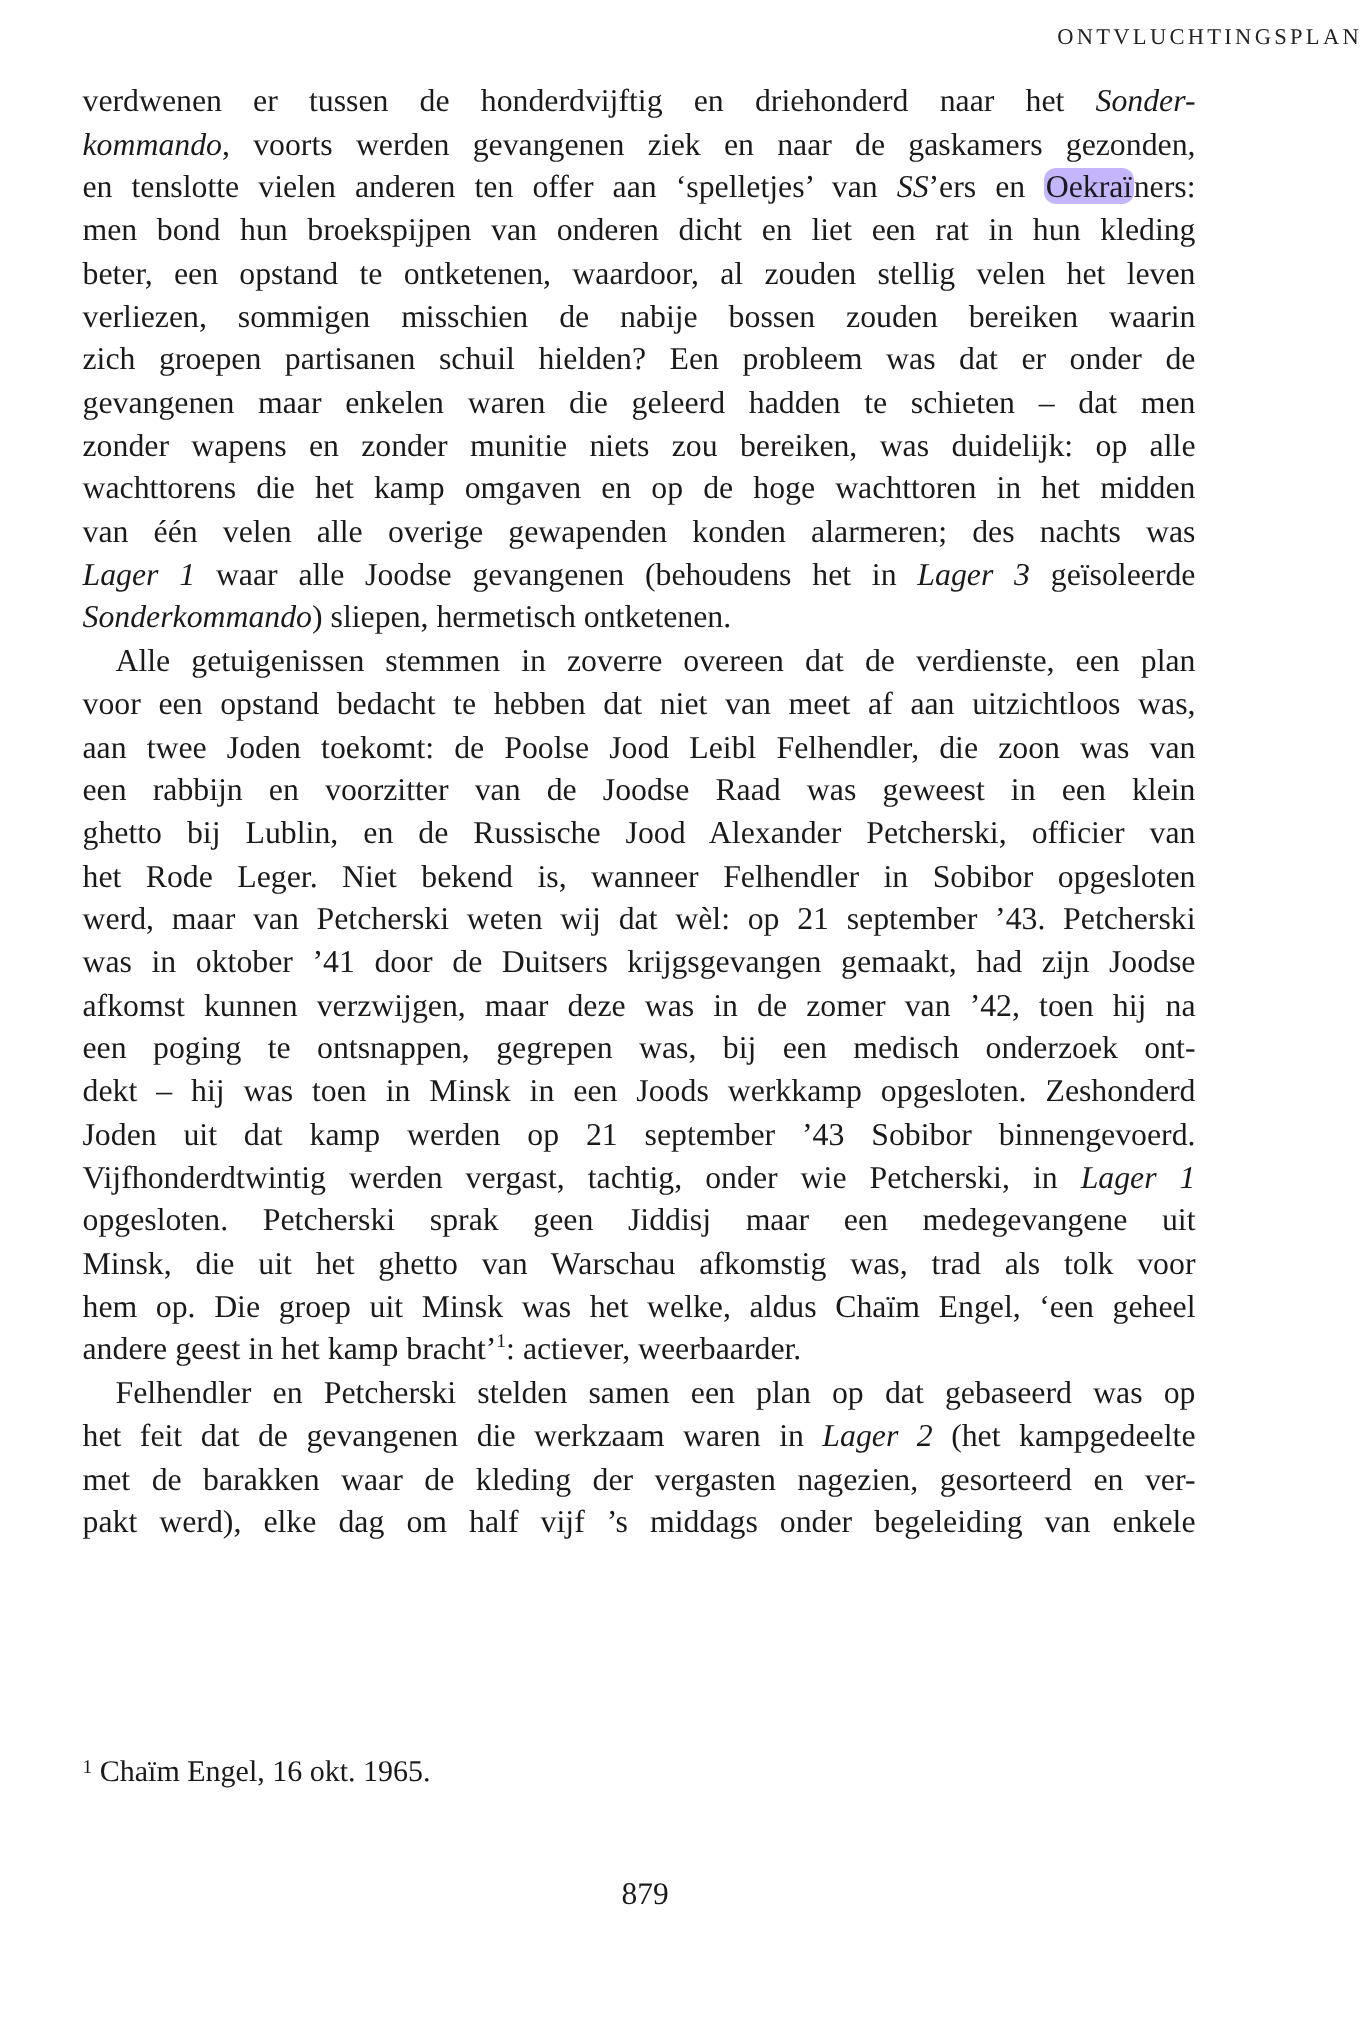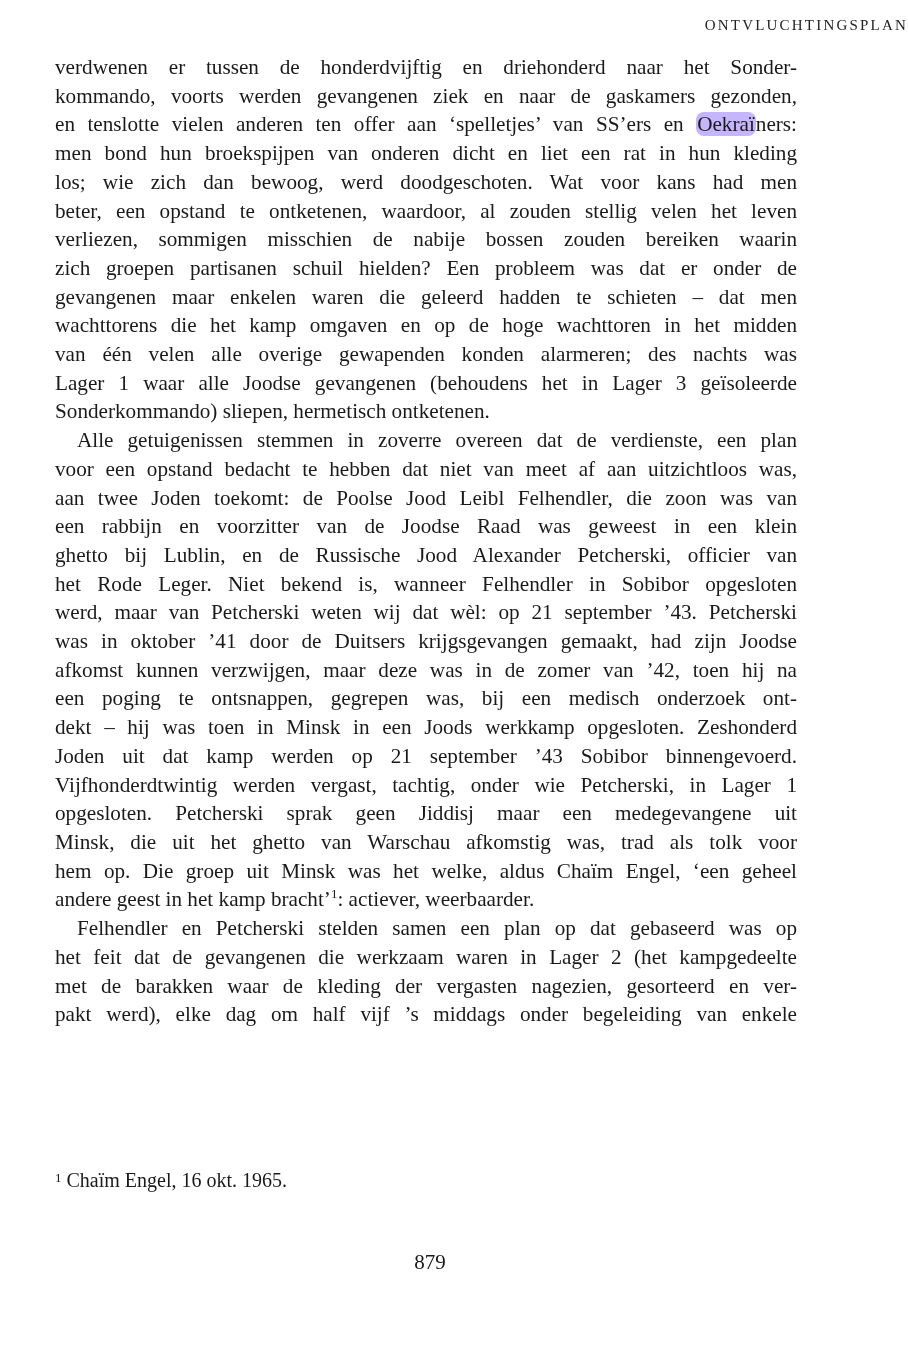--- a/index.html
+++ b/index.html
@@ -40,21 +40,21 @@
     text-align-last: justify;
     white-space: nowrap;
     overflow: visible;
   }
   .line.last {
     text-align-last: left;
   }
   .line.indent {
     padding-left: 22px;
   }
-  .it { }
+  .it { font-style: italic; }
   .hl {
     background: #d5e5cf;
     border-radius: 8px;
     padding: 0 1px;
   }
   .sup {
     font-size: 13px;
     vertical-align: 8px;
     line-height: 0;
   }
@@ -84,25 +84,25 @@
 </head>
 <body>
 
 <div class="running-head">ONTVLUCHTINGSPLAN</div>
 
 <div class="body-text" id="body-text">
     <span class="line"><span class="">verdwenen er tussen de honderdvijftig en driehonderd naar het </span><span class="it">Sonder-</span></span>
     <span class="line"><span class="it">kommando</span><span class="">, voorts werden gevangenen ziek en naar de gaskamers gezonden,</span></span>
     <span class="line"><span class="">en tenslotte vielen anderen ten offer aan ‘spelletjes’ van </span><span class="it">SS</span><span class="">’ers en </span><span class="hl" style="background: #c4b5fd;">Oekraï</span><span class="">ners:</span></span>
     <span class="line"><span class="">men bond hun broekspijpen van onderen dicht en liet een rat in hun kleding</span></span>
-    <span class="line"><span class="">los; wie zich dan bewoog, werd doodgeschoten. Wat voor kans had men</span></span>
     <span class="line"><span class="">beter, een opstand te ontketenen, waardoor, al zouden stellig velen het leven</span></span>
     <span class="line"><span class="">verliezen, sommigen misschien de nabije bossen zouden bereiken waarin</span></span>
     <span class="line"><span class="">zich groepen partisanen schuil hielden? Een probleem was dat er onder de</span></span>
     <span class="line"><span class="">gevangenen maar enkelen waren die geleerd hadden te schieten – dat men</span></span>
+    <span class="line"><span class="">zonder wapens en zonder munitie niets zou bereiken, was duidelijk: op alle</span></span>
     <span class="line"><span class="">wachttorens die het kamp omgaven en op de hoge wachttoren in het midden</span></span>
     <span class="line"><span class="">van één velen alle overige gewapenden konden alarmeren; des nachts was</span></span>
     <span class="line"><span class="it">Lager 1</span><span class=""> waar alle Joodse gevangenen (behoudens het in </span><span class="it">Lager 3</span><span class=""> geïsoleerde</span></span>
     <span class="line last"><span class="it">Sonderkommando</span><span class="">) sliepen, hermetisch ontketenen.</span></span>
     <span class="line indent"><span class="">Alle getuigenissen stemmen in zoverre overeen dat de verdienste, een plan</span></span>
     <span class="line"><span class="">voor een opstand bedacht te hebben dat niet van meet af aan uitzichtloos was,</span></span>
     <span class="line"><span class="">aan twee Joden toekomt: de Poolse Jood Leibl Felhendler, die zoon was van</span></span>
     <span class="line"><span class="">een rabbijn en voorzitter van de Joodse Raad was geweest in een klein</span></span>
     <span class="line"><span class="">ghetto bij Lublin, en de Russische Jood Alexander Petcherski, officier van</span></span>
     <span class="line"><span class="">het Rode Leger. Niet bekend is, wanneer Felhendler in Sobibor opgesloten</span></span>

